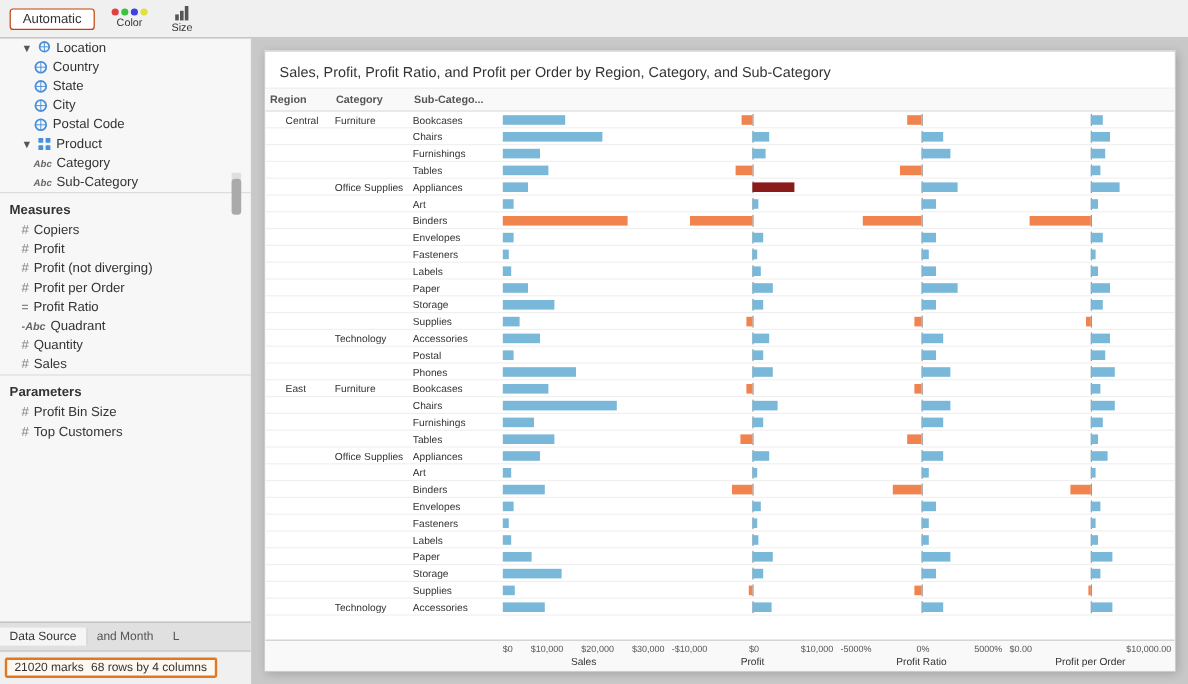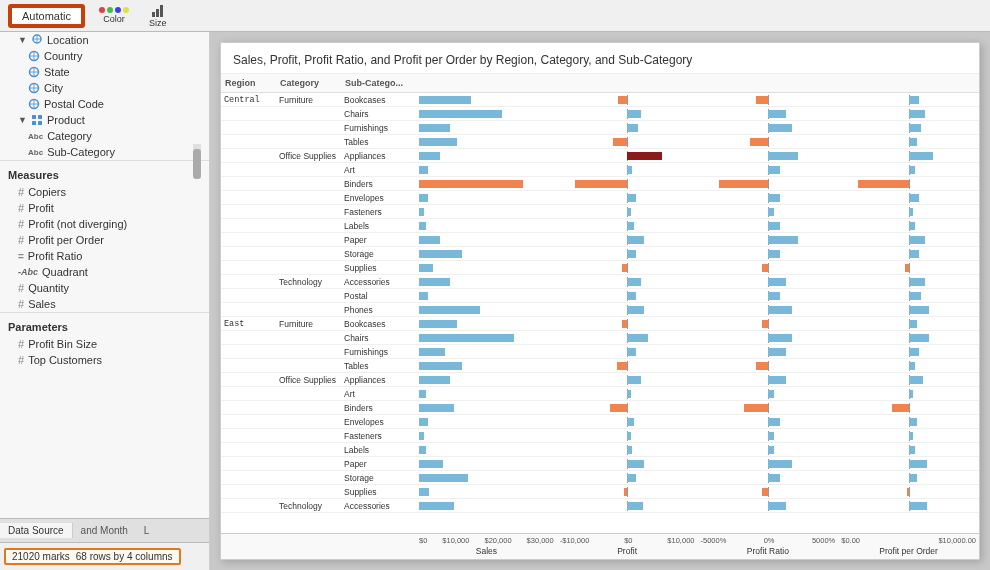--- a/index.html
+++ b/index.html
@@ -27,21 +27,21 @@
       height: 32px;
       background: #f0f0f0;
       border-bottom: 1px solid #bbb;
       display: flex;
       align-items: center;
       padding: 0 8px;
       gap: 8px;
     }
     .toolbar-pill {
       background: #fff;
-      border: 4px solid #c2410c;
+      border: 1px solid #c2410c;
       border-radius: 3px;
       padding: 2px 10px;
       font-size: 11px;
       color: #333;
     }
     .toolbar-icon-btn {
       display: flex;
       flex-direction: column;
       align-items: center;
       font-size: 9px;
@@ -80,20 +80,21 @@
       padding: 2px 8px 2px 18px;
       font-size: 11px;
       color: #333;
       cursor: pointer;
       gap: 4px;
     }
     .sidebar-item.indented { padding-left: 28px; }
     .icon-abc {
       font-size: 8px;
       color: #666;
+      font-style: italic;
       font-weight: bold;
       flex-shrink: 0;
     }
     .icon-hash {
       color: #888;
       font-size: 11px;
       flex-shrink: 0;
     }
     .measures-header {
       font-weight: bold;
@@ -155,23 +156,22 @@
     .data-row {
       display: grid;
       grid-template-columns: 55px 65px 75px 1fr 1fr 1fr 1fr;
       min-height: 14px;
       align-items: center;
       border-bottom: 1px solid #f0f0f0;
     }
     .cell-region {
       font-size: 8.5px;
       color: #333;
-      padding: 1px 3px;
+      padding: 1px 17px;
       vertical-align: top;
-      font-family: Liberation Mono, monospace;
     }
     .cell-category {
       font-size: 8.5px;
       color: #333;
       padding: 1px 3px;
     }
     .cell-subcategory {
       font-size: 8.5px;
       color: #333;
       padding: 1px 3px;

